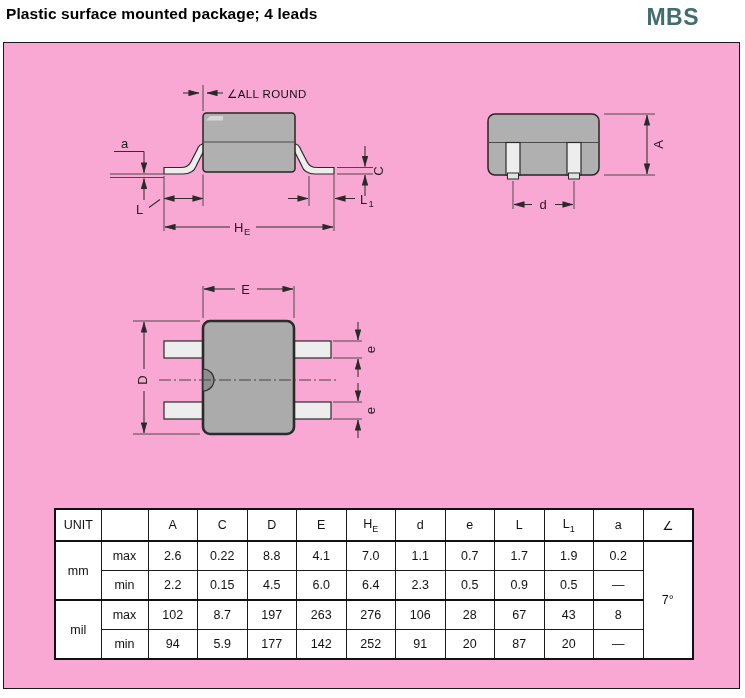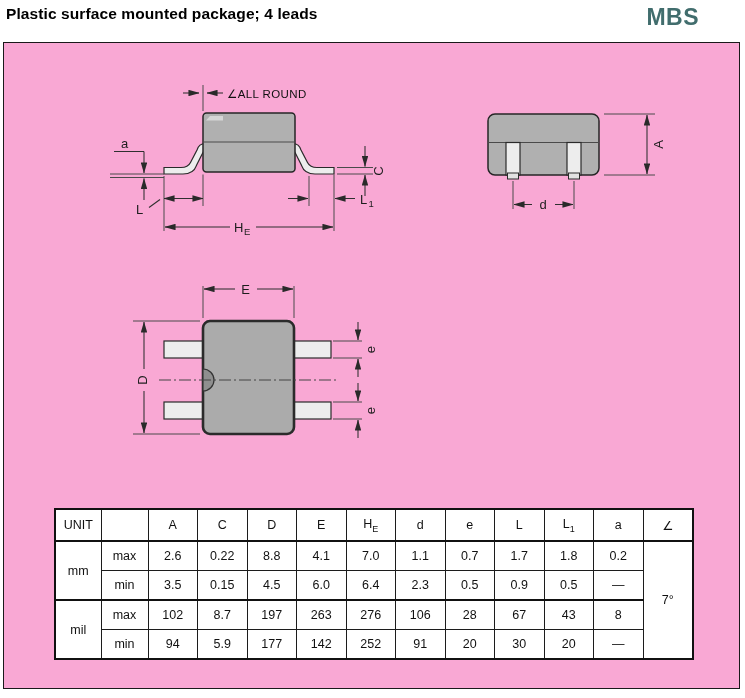--- a/index.html
+++ b/index.html
@@ -218,27 +218,27 @@
             <td rowspan="2">mm</td>
             <td>max</td>
             <td>2.6</td>
             <td>0.22</td>
             <td>8.8</td>
             <td>4.1</td>
             <td>7.0</td>
             <td>1.1</td>
             <td>0.7</td>
             <td>1.7</td>
-            <td>1.8</td>
+            <td>1.9</td>
             <td>0.2</td>
             <td rowspan="4">7°</td>
           </tr>
           <tr>
             <td>min</td>
-            <td>3.5</td>
+            <td>2.2</td>
             <td>0.15</td>
             <td>4.5</td>
             <td>6.0</td>
             <td>6.4</td>
             <td>2.3</td>
             <td>0.5</td>
             <td>0.9</td>
             <td>0.5</td>
             <td>—</td>
           </tr>
@@ -258,21 +258,21 @@
           </tr>
           <tr>
             <td>min</td>
             <td>94</td>
             <td>5.9</td>
             <td>177</td>
             <td>142</td>
             <td>252</td>
             <td>91</td>
             <td>20</td>
-            <td>30</td>
+            <td>87</td>
             <td>20</td>
             <td>—</td>
           </tr>
         </tbody>
       </table>
     </div>
 
   </div>
 </div>
 

